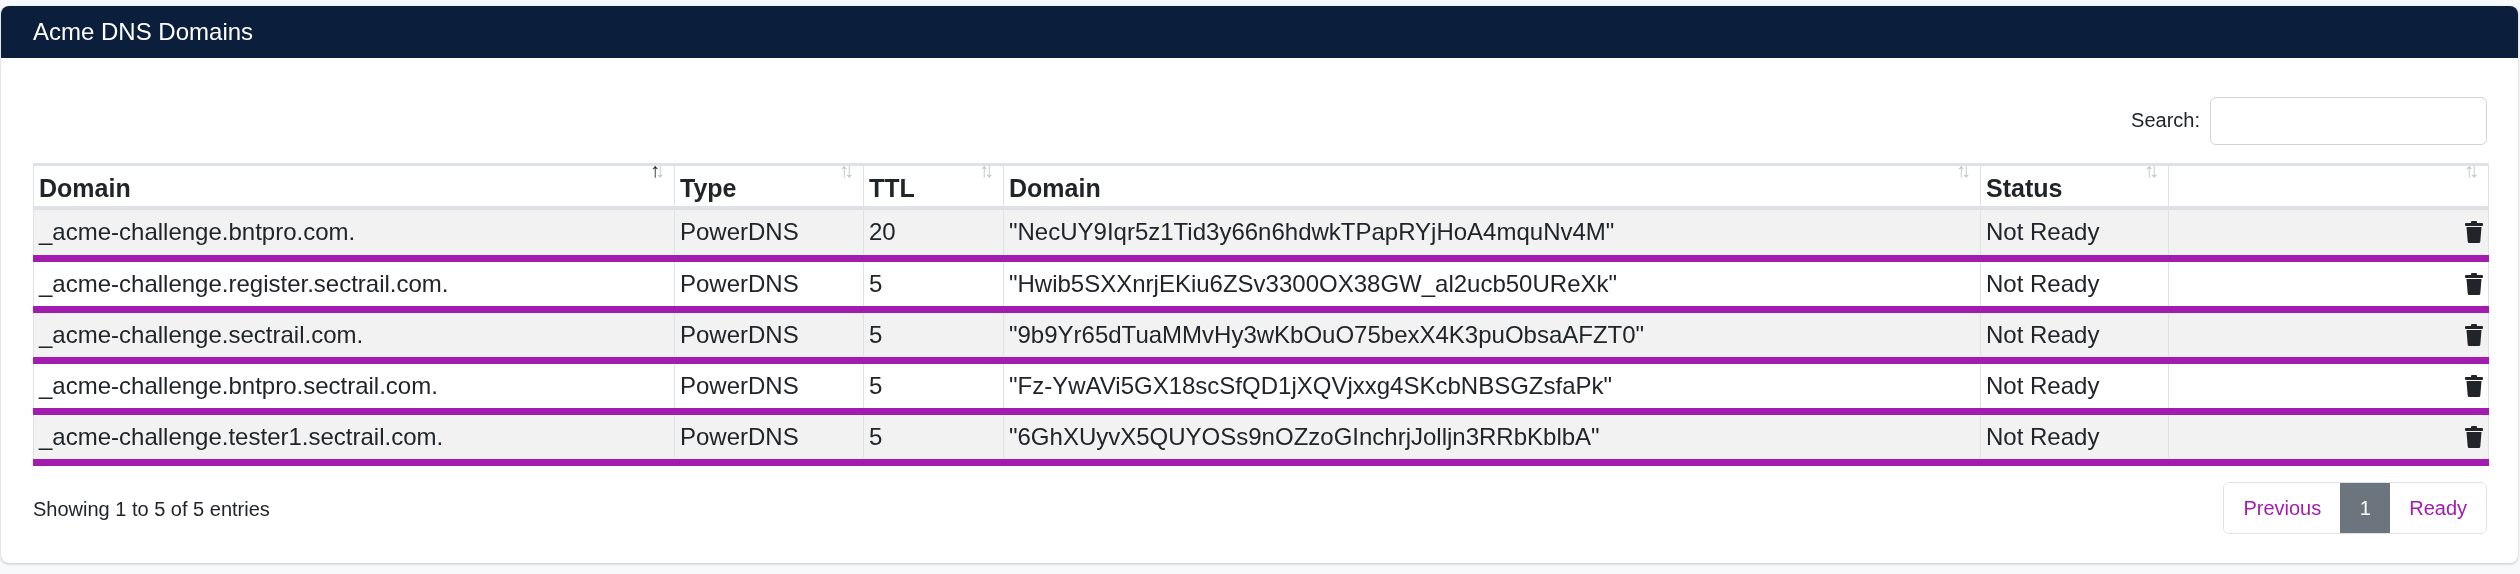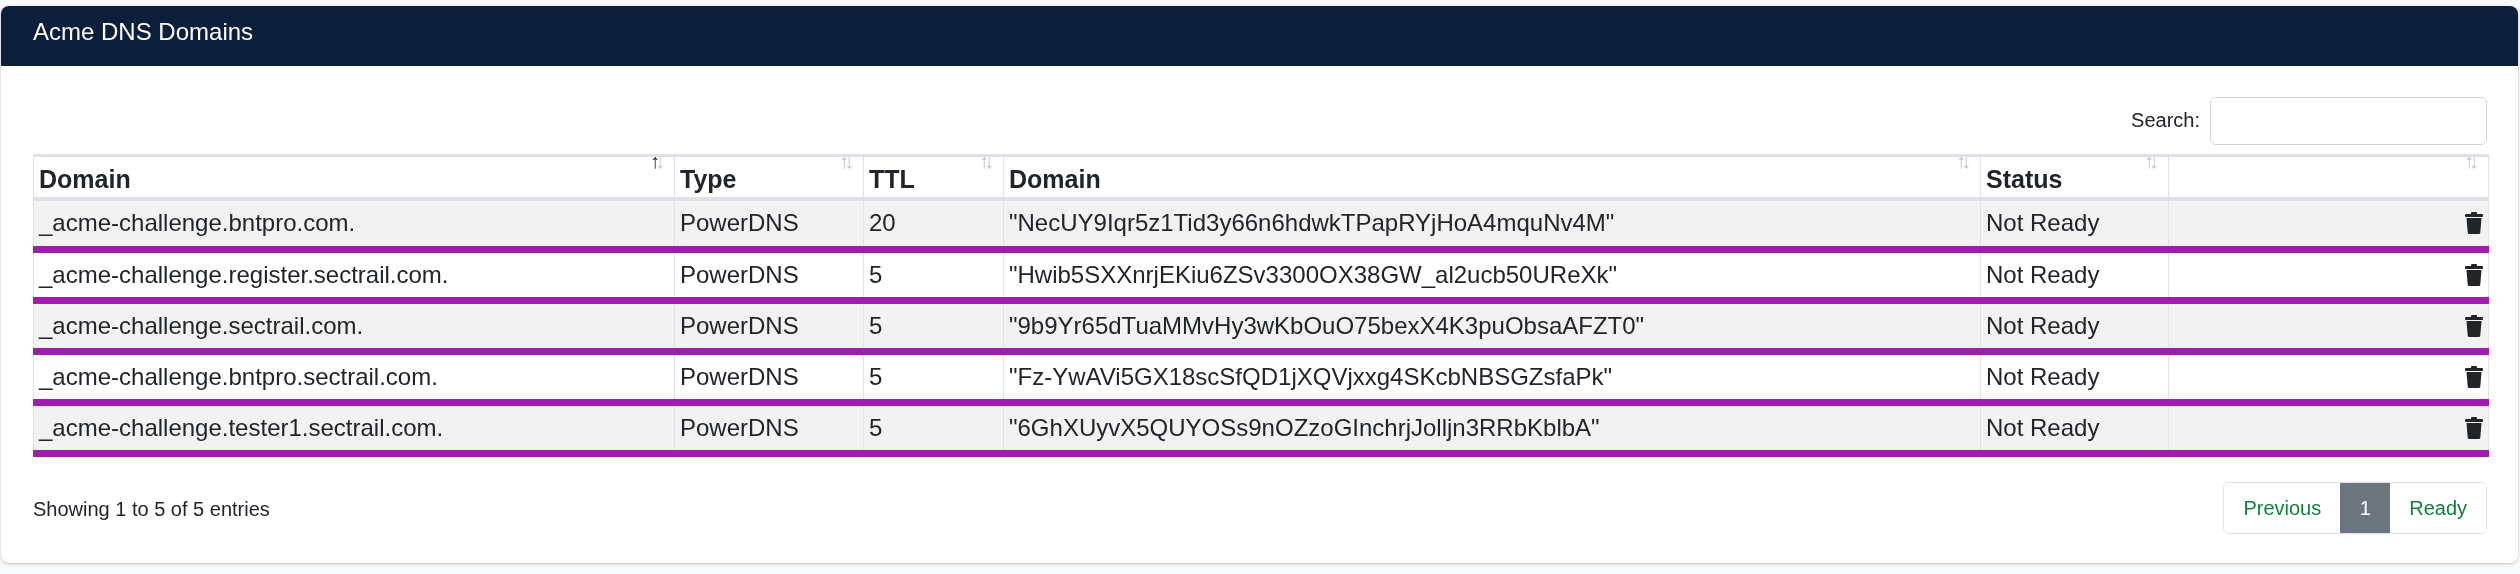--- a/index.html
+++ b/index.html
@@ -8,34 +8,34 @@
       font-family: "Liberation Sans", "DejaVu Sans", sans-serif;
       color: #212529;
     }
     .card {
       position: absolute; left: 1px; top: 6px; width: 2517px; height: 557px;
       background: #ffffff; border-radius: 8px;
       box-shadow: 0 1px 3px rgba(0,0,0,0.22);
       overflow: hidden;
     }
     .card-header {
-      height: 60px; background: #0b1f3d; color: #ffffff;
+      height: 52px; background: #0b1f3d; color: #ffffff;
       font-size: 24px; line-height: 52px; padding-left: 32px;
     }
     .search-row {
       position: absolute; top: 84px; right: 31px; height: 61px;
       display: flex; align-items: center; gap: 10px;
     }
     .search-label { font-size: 20px; color: #212529; }
     .search-input {
       width: 277px; height: 48px; border: 1px solid #ced4da; border-radius: 6px;
       background: #fff; font-size: 20px; padding: 0 12px; outline: none;
     }
     table.dt {
-      position: absolute; left: 32px; top: 148px; width: 2455px;
+      position: absolute; left: 32px; top: 157px; width: 2455px;
       border-collapse: collapse; table-layout: fixed;
     }
     table.dt th {
       height: 43px; text-align: left; vertical-align: bottom;
       font-size: 25px; font-weight: bold; padding: 0 5px 3px 5px;
       border: 1px solid #dee2e6; border-top: 3px solid #dee2e6;
       border-bottom: 4px solid #dee2e6;
       position: relative; background: #fff;
     }
     table.dt td {
@@ -54,21 +54,21 @@
     .sort .up.active { color: #212529; }
     td.action { text-align: right; padding-right: 32px; }
     .trash {
       display: inline-block; width: 18px; height: 22px; position: relative; margin-top: 3px;
     }
     .pager {
       position: absolute; right: 31px; top: 476px; height: 52px; display: flex;
       border: 1px solid #dee2e6; border-radius: 6px; overflow: hidden;
     }
     .pager .pg {
-      font-size: 20px; color: #15803d; line-height: 50px; padding: 0 19px; background: #fff;
+      font-size: 20px; color: #a21caf; line-height: 50px; padding: 0 19px; background: #fff;
     }
     .pager .pg.active { background: #6c757d; color: #ffffff; width: 50px; padding: 0; text-align: center; }
     .info {
       position: absolute; left: 32px; top: 492px; font-size: 20px; color: #212529;
     }
   </style>
 </head>
 <body>
 
 <div class="card">

